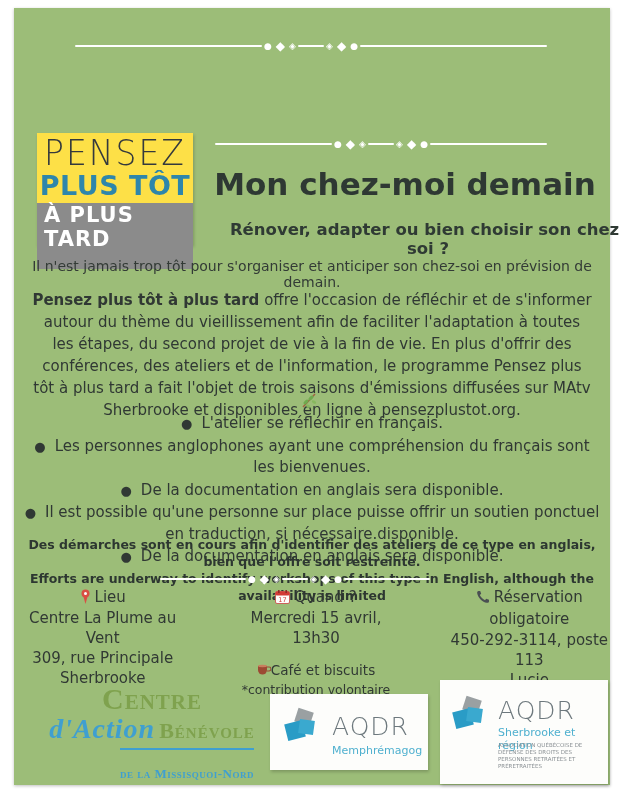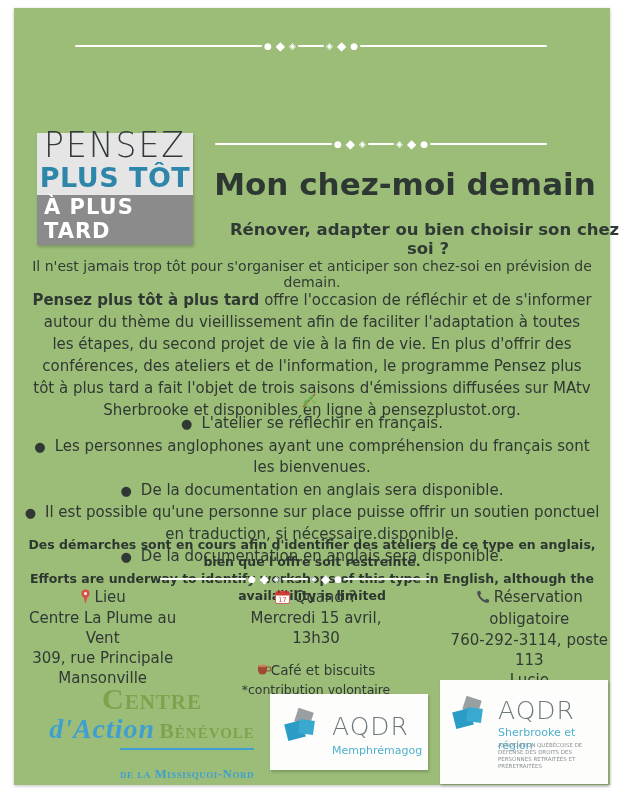--- a/index.html
+++ b/index.html
@@ -10,25 +10,25 @@
   .divider{position:absolute;display:flex;align-items:center;color:#fff;}
   .divider .ln{flex:1;height:2px;background:#fff;border-radius:2px;}
   .divider .ln.short{flex:0 0 26px;}
   .divider .g{font-size:9px;line-height:9px;margin:0 2px;color:#fff;}
   .divider .g.big{font-size:12px;line-height:12px;}
 
   .page-title{position:absolute;left:0;top:52px;width:100%;text-align:center;
     font-size:38px;font-weight:800;color:#2d3134;letter-spacing:1px;}
 
   
-  .pensez{position:absolute;left:23px;top:125px;width:156px;height:112px;background:#e5e5e5;
-    box-shadow:1px 2px 3px rgba(0,0,0,.2);display:flex;flex-direction:column;align-items:center;justify-content:flex-end;}
+  .pensez{position:absolute;left:23px;top:125px;width:156px;height:112px;background:#fde047;
+    box-shadow:1px 2px 3px rgba(0,0,0,.2);display:flex;flex-direction:column;align-items:center;justify-content:flex-start;}
   .pensez .l1{font-size:33px;font-weight:200;color:#34393d;letter-spacing:2px;transform:scaleY(1.05);}
   .pensez .l2{font-size:27px;font-weight:800;color:#2e86ab;letter-spacing:.5px;margin-top:-2px;}
-  .pensez .l3{font-size:21px;font-weight:600;color:#fff;background:#8b8b8b;padding:0 7px 2px 7px;letter-spacing:1px;margin-top:2px;}
+  .pensez .l3{font-size:21px;font-weight:600;color:#fff;background:#8b8b8b;padding:0 7px 18px 7px;letter-spacing:1px;margin-top:2px;}
 
   .hero-title{position:absolute;left:186px;top:158px;width:410px;text-align:center;
     font-size:31px;font-weight:800;color:#2e3833;}
   .hero-sub{position:absolute;left:186px;top:212px;width:410px;text-align:center;
     font-size:16.5px;font-weight:700;color:#2f3a34;margin-left:23px;}
   .tagline{position:absolute;left:0;top:250px;width:100%;text-align:center;
     font-size:14px;color:#333b36;}
 
   .intro{position:absolute;left:18px;top:281px;width:560px;text-align:center;
     font-size:15px;line-height:22px;color:#303834;}
@@ -163,21 +163,21 @@
       <div class="dcol">
         <div class="dhead">
           <svg width="11" height="15" viewBox="0 0 11 15">
             <circle cx="5.5" cy="4.5" r="4" fill="#d94f43"></circle>
             <path d="M5.5 15 L3.4 7.5 L7.6 7.5 Z" fill="#d94f43"></path>
             <circle cx="5.5" cy="4.5" r="1.5" fill="#fdfdfb"></circle>
           </svg><span>Lieu</span>
         </div>
         <div>Centre La Plume au Vent</div>
         <div>309, rue Principale</div>
-        <div>Mansonville</div>
+        <div>Sherbrooke</div>
       </div>
 
       <div class="dcol">
         <div class="dhead">
           <svg width="15" height="14" viewBox="0 0 15 14">
             <rect x="0.5" y="1.5" width="14" height="12" rx="1.5" fill="#fdfdfb" stroke="#c44" stroke-width="0.8"></rect>
             <rect x="0.5" y="1.5" width="14" height="4" rx="1.5" fill="#d23b35"></rect>
             <rect x="3" y="0" width="1.6" height="3" fill="#8b2b27"></rect>
             <rect x="10.4" y="0" width="1.6" height="3" fill="#8b2b27"></rect>
             <text x="7.5" y="11.5" text-anchor="middle" font-size="6.5" fill="#d23b35" font-family="DejaVu Sans">17</text>
@@ -193,21 +193,21 @@
         </div>
         <div class="extra-note">*contribution volontaire appréciée</div>
       </div>
 
       <div class="dcol">
         <div class="dhead">
           <svg width="14" height="14" viewBox="0 0 14 14">
             <path d="M2.5 1 C1.5 1 1 2 1.2 3.2 C1.8 7.5 6.5 12.2 10.8 12.8 C12 13 13 12.5 13 11.5 L13 9.8 L10.2 8.8 L9 10.2 C7 9.4 4.6 7 3.8 5 L5.2 3.8 L4.2 1 Z" fill="#4a4f52"></path>
           </svg><span>Réservation obligatoire</span>
         </div>
-        <div>760-292-3114, poste 113</div>
+        <div>450-292-3114, poste 113</div>
         <div>Lucie</div>
       </div>
     </div>
 
     <div class="cab">
       <div class="c1">Centre</div>
       <div class="c2"><span class="script">d'Action</span> <span class="ben">Bénévole</span></div>
       <div class="c3">de la Missisquoi-Nord</div>
       <div class="c4">Missisquoi North Volunteer Centre</div>
     </div>

